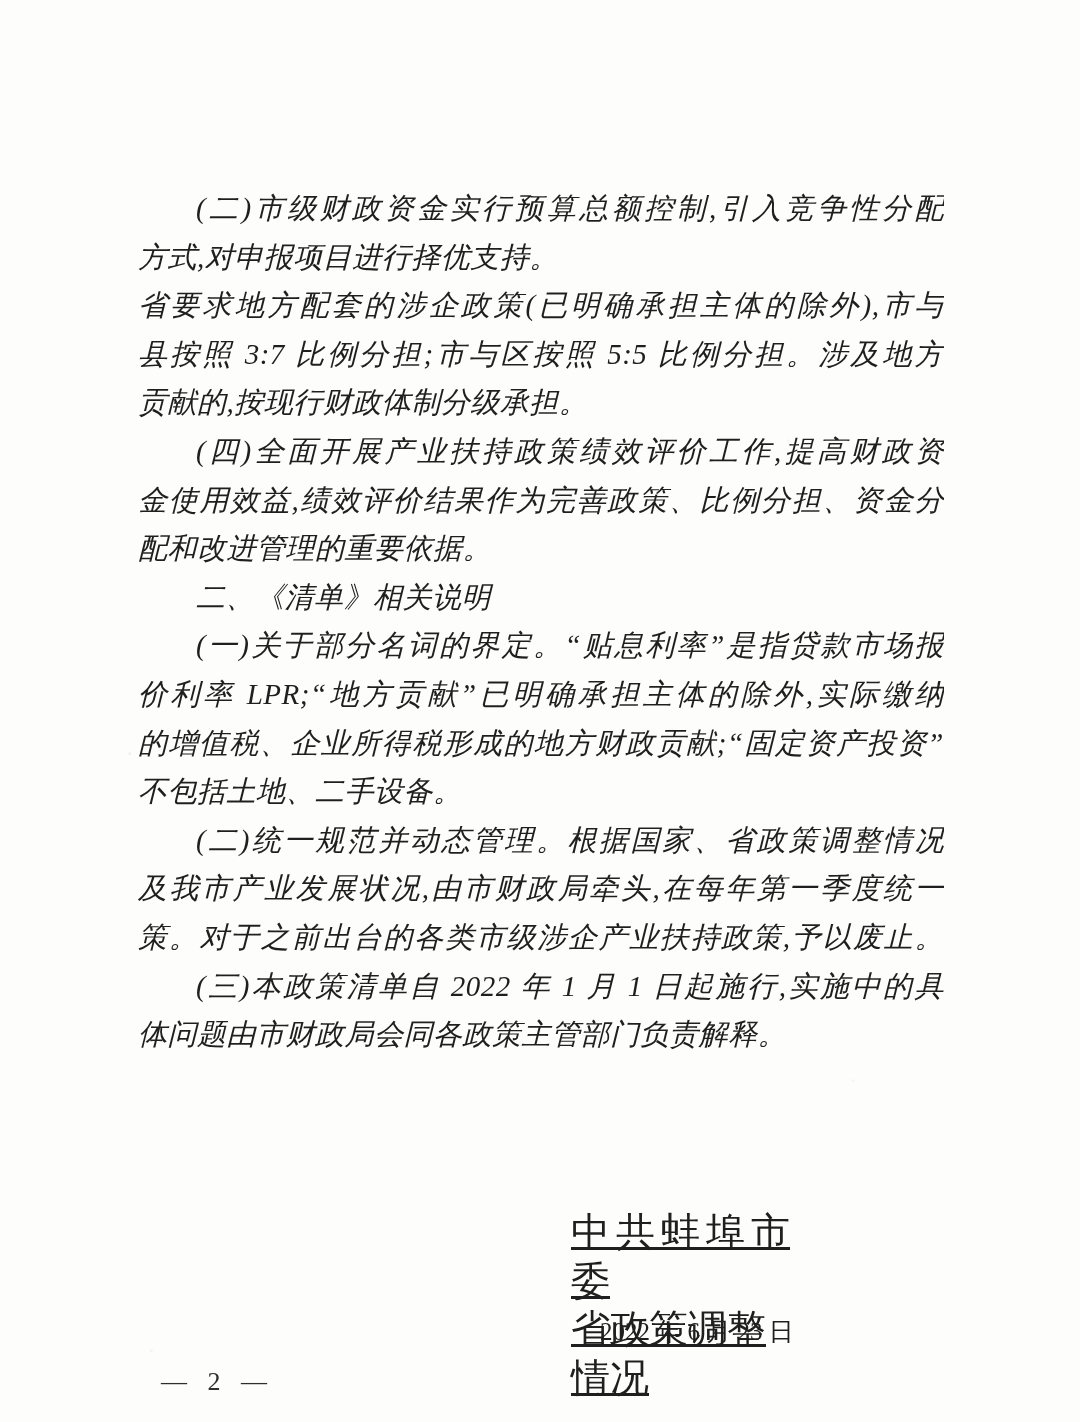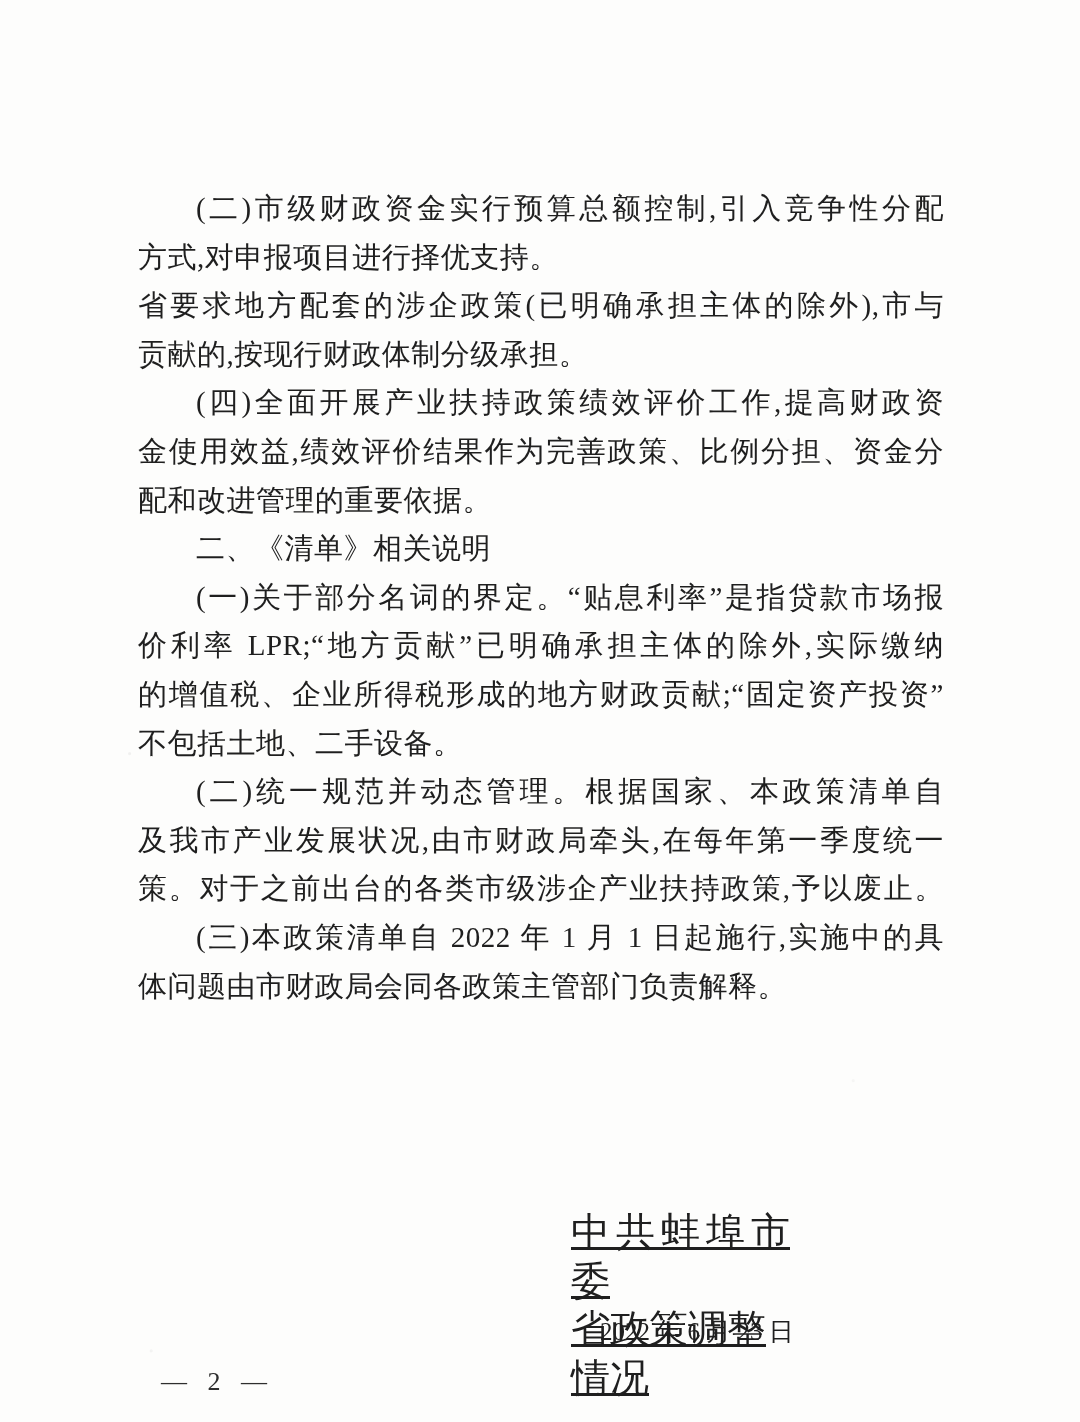--- a/index.html
+++ b/index.html
@@ -37,20 +37,21 @@
     line-height: 48.6px;
     letter-spacing: 0.5px;
   }
   .para { margin: 0; }
   .tl {
     text-align: justify;
     text-align-last: justify;
     height: 48.6px;
     overflow: hidden;
     white-space: nowrap;
+    font-style: italic;
   }
   .tl.first { text-indent: 2em; }
   .tl.end {
     text-align-last: left;
     white-space: normal;
   }
   .signature {
     position: absolute;
     left: 571px;
     top: 1208px;
@@ -91,20 +92,21 @@
 
   <main class="body-text">
 
     <div class="para">
       <div class="tl first">(二)市级财政资金实行预算总额控制,引入竞争性分配</div>
       <div class="tl end">方式,对申报项目进行择优支持。</div>
     </div>
 
     <div class="para">
       <div class="tl">省要求地方配套的涉企政策(已明确承担主体的除外),市与</div>
+      <div class="tl">县按照 3:7 比例分担;市与区按照 5:5 比例分担。涉及地方</div>
       <div class="tl end">贡献的,按现行财政体制分级承担。</div>
     </div>
 
     <div class="para">
       <div class="tl first">(四)全面开展产业扶持政策绩效评价工作,提高财政资</div>
       <div class="tl">金使用效益,绩效评价结果作为完善政策、比例分担、资金分</div>
       <div class="tl end">配和改进管理的重要依据。</div>
     </div>
 
     <div class="para">
@@ -112,21 +114,21 @@
     </div>
 
     <div class="para">
       <div class="tl first">(一)关于部分名词的界定。“贴息利率”是指贷款市场报</div>
       <div class="tl">价利率 LPR;“地方贡献”已明确承担主体的除外,实际缴纳</div>
       <div class="tl">的增值税、企业所得税形成的地方财政贡献;“固定资产投资”</div>
       <div class="tl end">不包括土地、二手设备。</div>
     </div>
 
     <div class="para">
-      <div class="tl first">(二)统一规范并动态管理。根据国家、本政策清单自</div>
+      <div class="tl first">(二)统一规范并动态管理。根据国家、省政策调整情况</div>
       <div class="tl">及我市产业发展状况,由市财政局牵头,在每年第一季度统一</div>
       <div class="tl">策。对于之前出台的各类市级涉企产业扶持政策,予以废止。</div>
     </div>
 
     <div class="para">
       <div class="tl first">(三)本政策清单自 2022 年 1 月 1 日起施行,实施中的具</div>
       <div class="tl end">体问题由市财政局会同各政策主管部门负责解释。</div>
     </div>
 
   </main>

